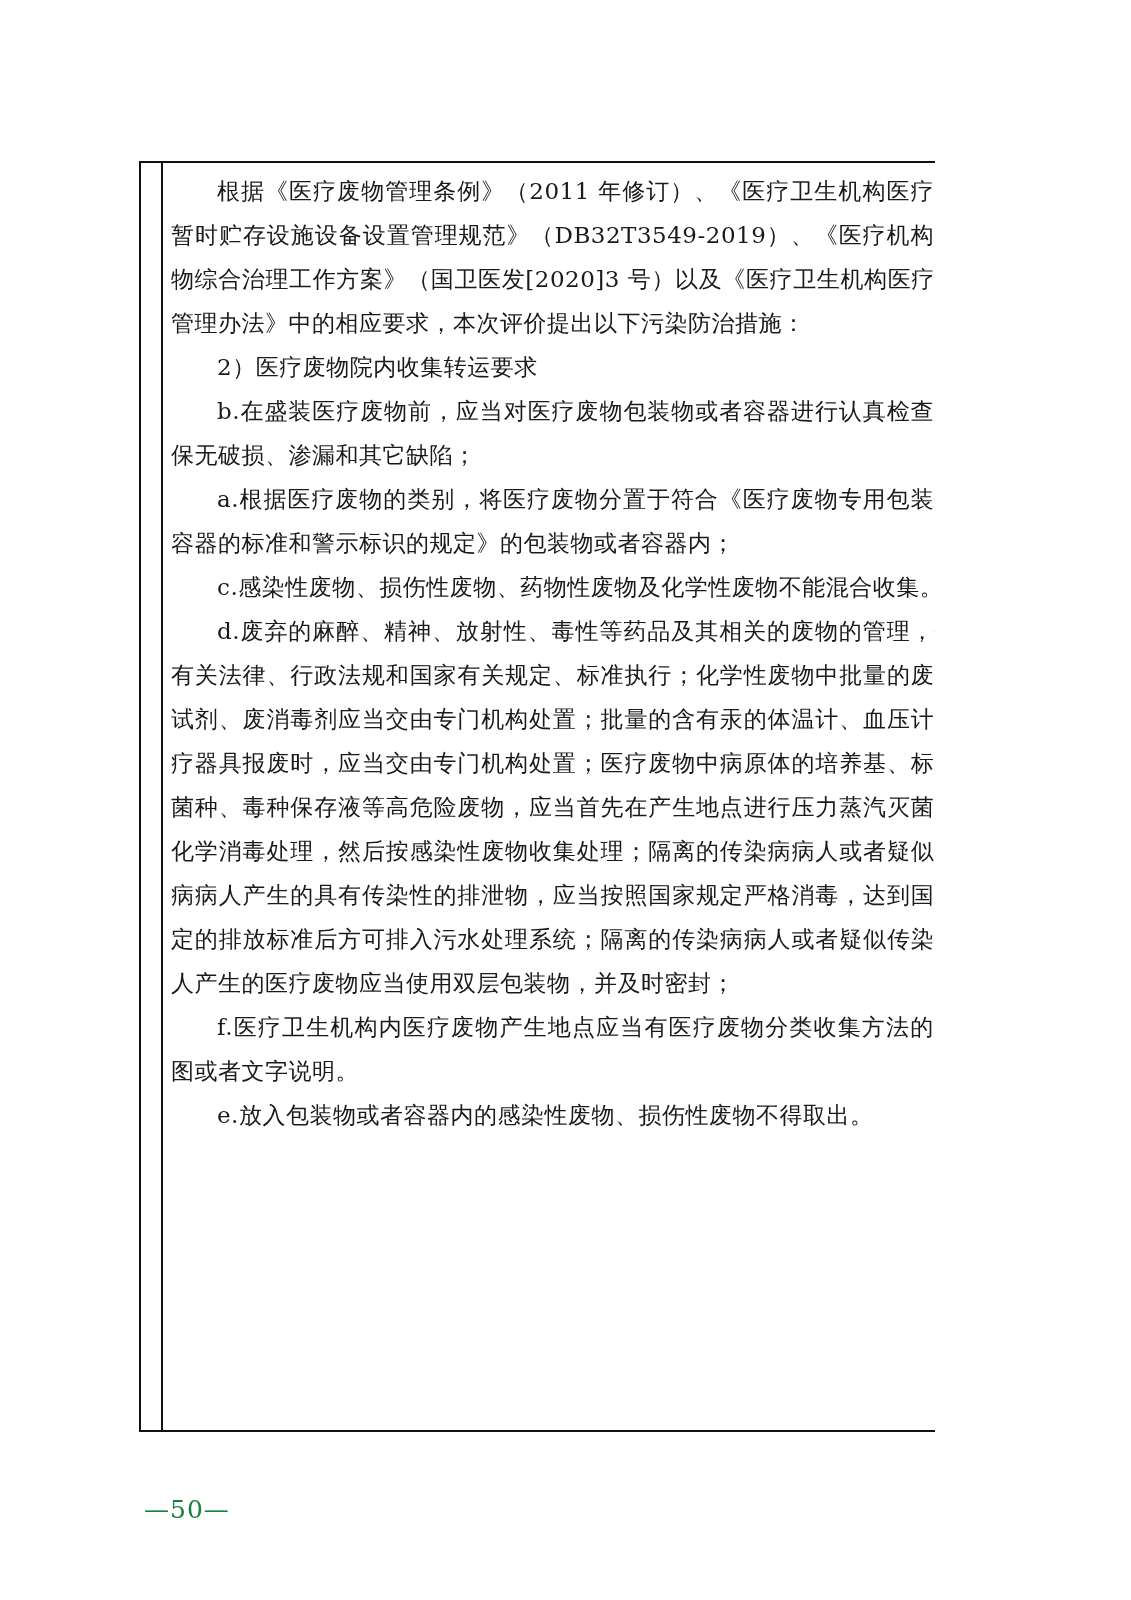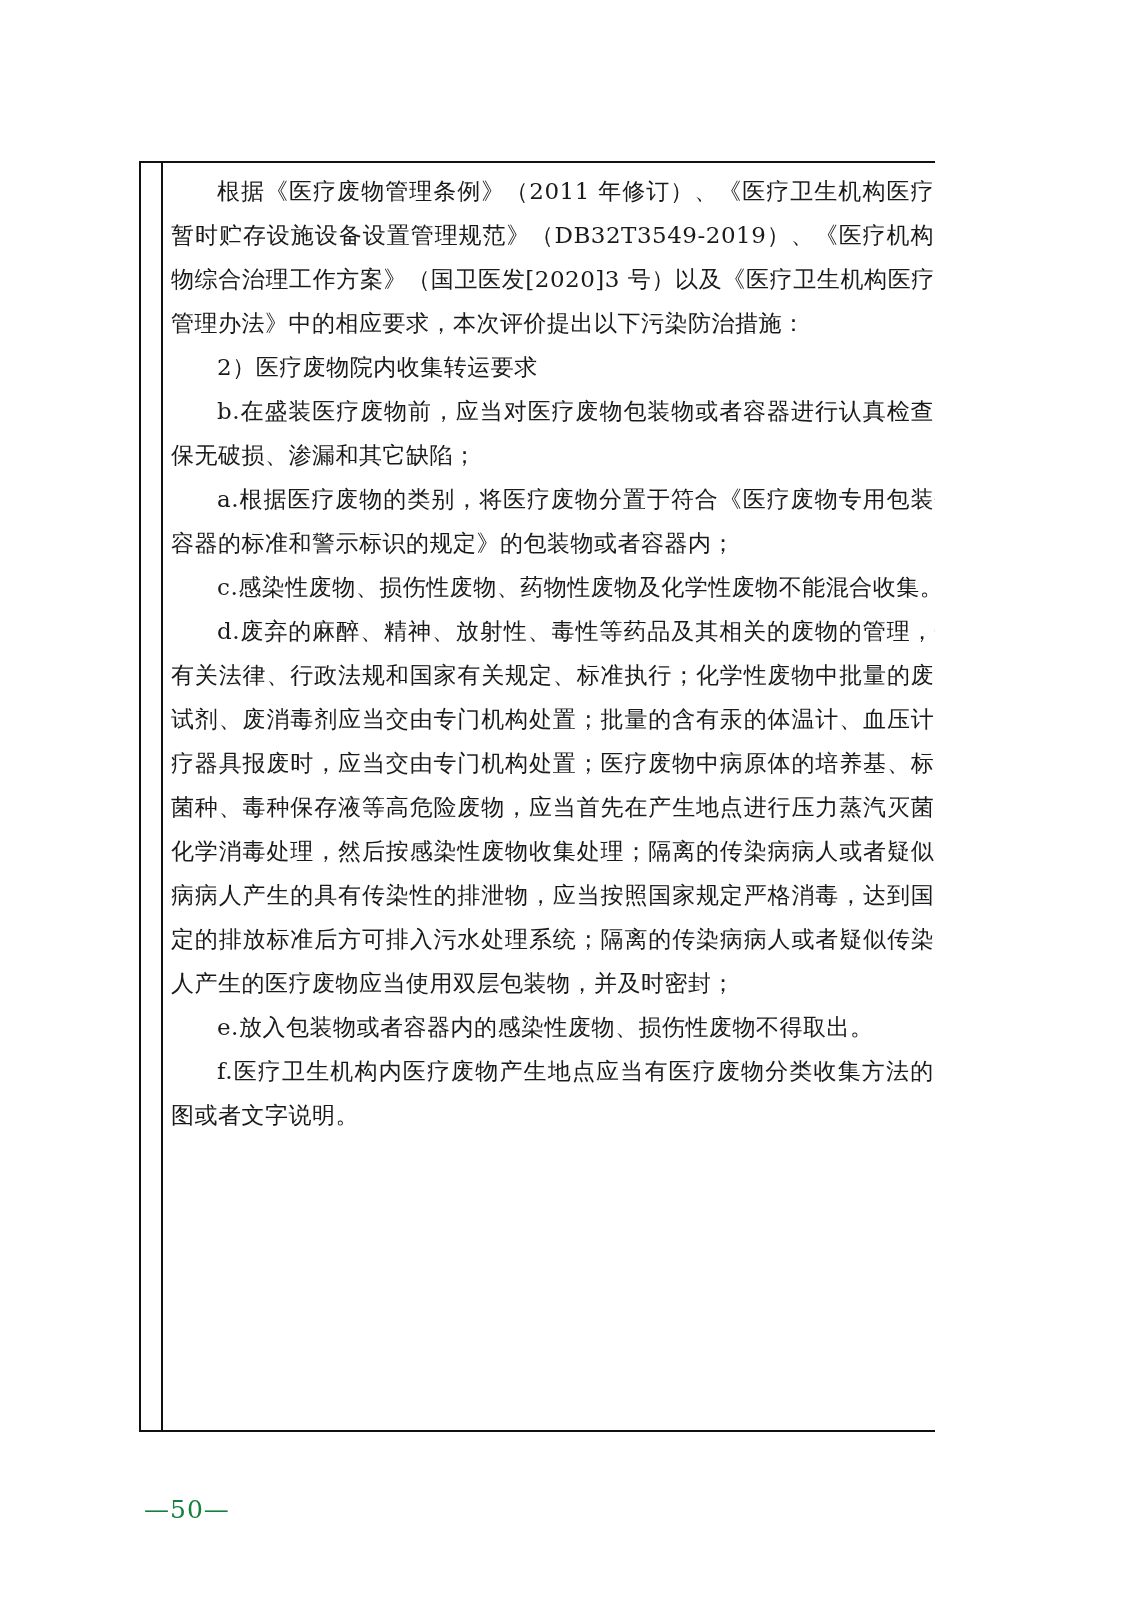--- a/index.html
+++ b/index.html
@@ -71,21 +71,21 @@
   <div class="content-table">
     <div class="stub-col"></div>
     <div class="main-cell">
       <div id="paragraphs">
           <p>根据《医疗废物管理条例》（2011 年修订）、《医疗卫生机构医疗废物暂时贮存设施设备设置管理规范》（DB32T3549-2019）、《医疗机构废弃物综合治理工作方案》（国卫医发[2020]3 号）以及《医疗卫生机构医疗废物管理办法》中的相应要求，本次评价提出以下污染防治措施：</p>
           <p>2）医疗废物院内收集转运要求</p>
           <p>b.在盛装医疗废物前，应当对医疗废物包装物或者容器进行认真检查，确保无破损、渗漏和其它缺陷；</p>
           <p>a.根据医疗废物的类别，将医疗废物分置于符合《医疗废物专用包装物、容器的标准和警示标识的规定》的包装物或者容器内；</p>
           <p>c.感染性废物、损伤性废物、药物性废物及化学性废物不能混合收集。</p>
           <p>d.废弃的麻醉、精神、放射性、毒性等药品及其相关的废物的管理，依照有关法律、行政法规和国家有关规定、标准执行；化学性废物中批量的废化学试剂、废消毒剂应当交由专门机构处置；批量的含有汞的体温计、血压计等医疗器具报废时，应当交由专门机构处置；医疗废物中病原体的培养基、标本和菌种、毒种保存液等高危险废物，应当首先在产生地点进行压力蒸汽灭菌或者化学消毒处理，然后按感染性废物收集处理；隔离的传染病病人或者疑似传染病病人产生的具有传染性的排泄物，应当按照国家规定严格消毒，达到国家规定的排放标准后方可排入污水处理系统；隔离的传染病病人或者疑似传染病病人产生的医疗废物应当使用双层包装物，并及时密封；</p>
+          <p>f.医疗卫生机构内医疗废物产生地点应当有医疗废物分类收集方法的示意图或者文字说明。</p>
           <p>e.放入包装物或者容器内的感染性废物、损伤性废物不得取出。</p>
-          <p>f.医疗卫生机构内医疗废物产生地点应当有医疗废物分类收集方法的示意图或者文字说明。</p>
         </div>
     </div>
   </div>
 
   <div class="page-number">—50—</div>
 
 </div>
 
 </body></html>

